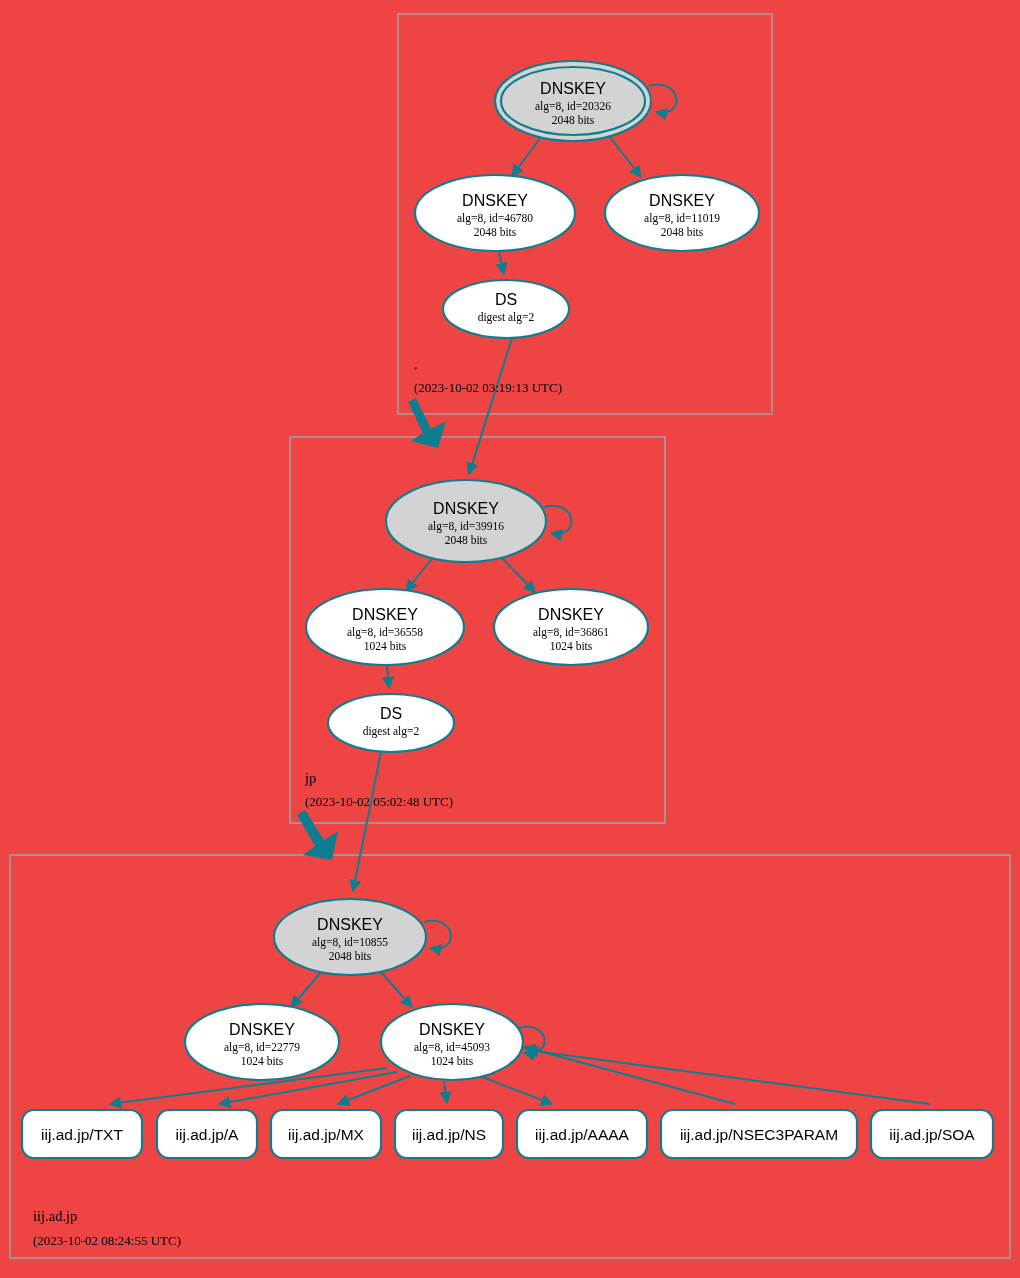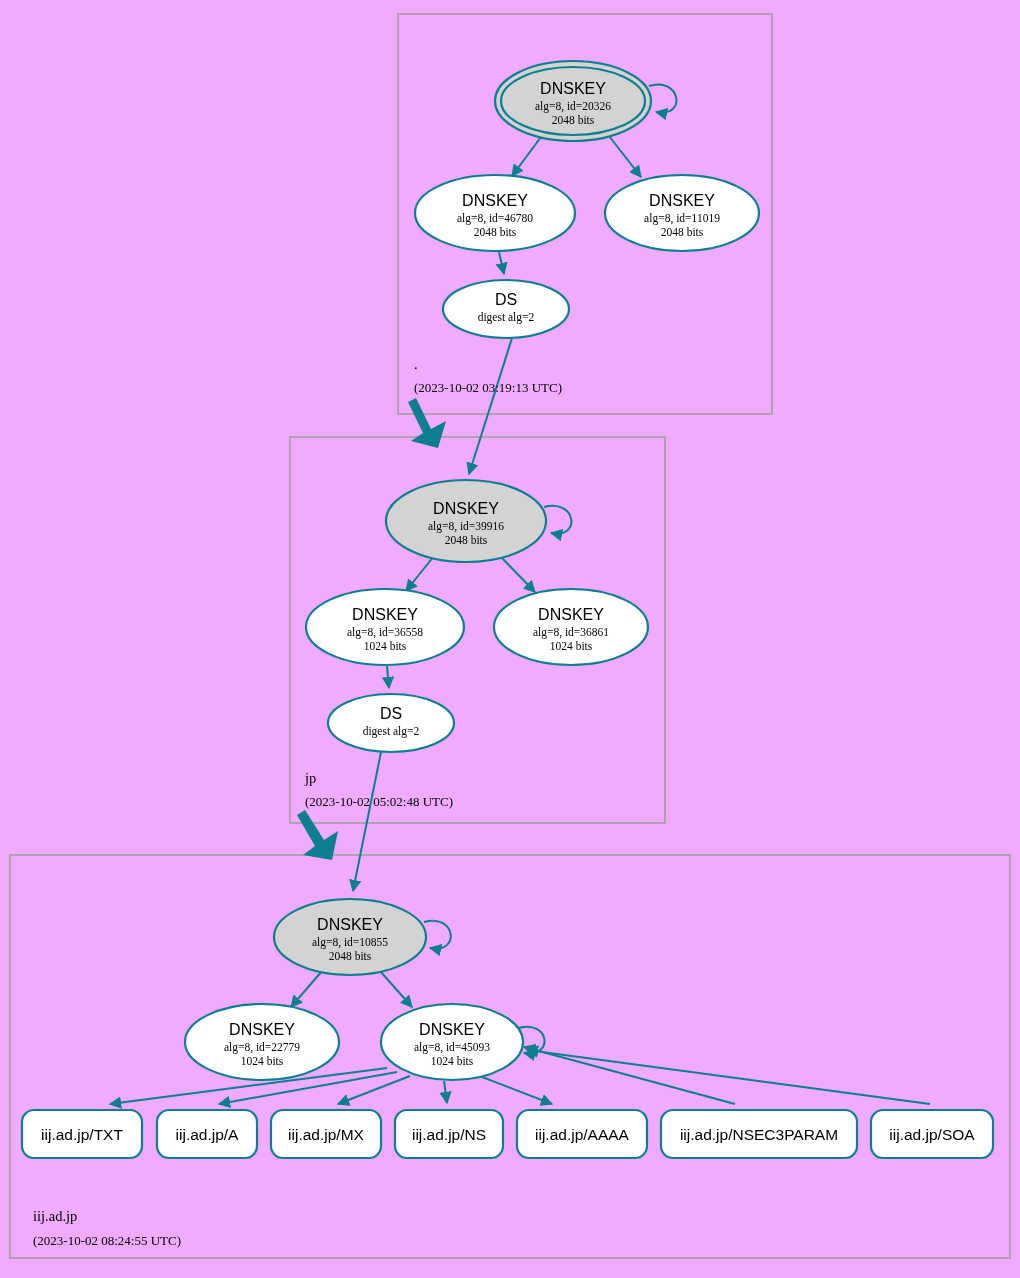--- a/index.html
+++ b/index.html
@@ -4,21 +4,21 @@
 <style>
   html, body {
     margin: 0;
     padding: 0;
     background: #ffffff;
   }
   #canvas {
     position: relative;
     width: 1020px;
     height: 1278px;
-    background: #f0abfc;
+    background: #ef4444;
     font-family: "Liberation Sans", sans-serif;
     overflow: hidden;
   }
   svg#graph {
     position: absolute;
     top: 0;
     left: 0;
     width: 1020px;
     height: 1278px;
   }

